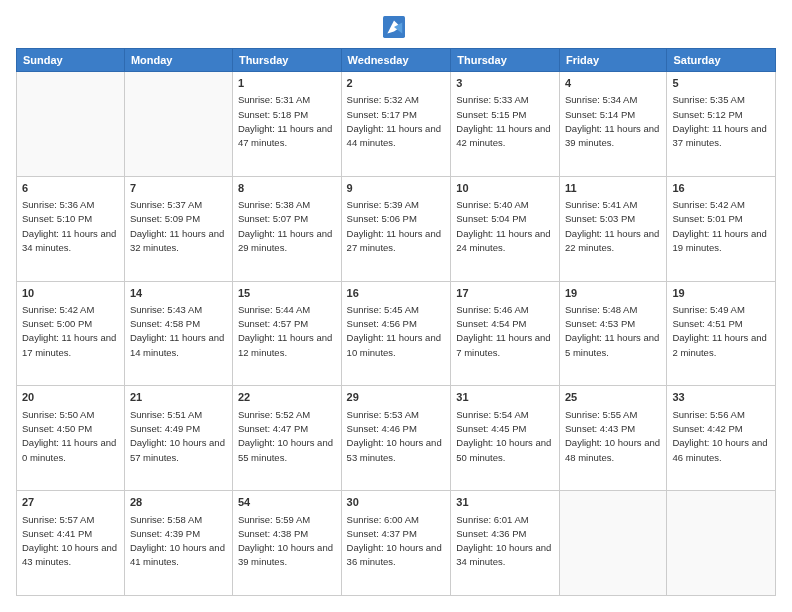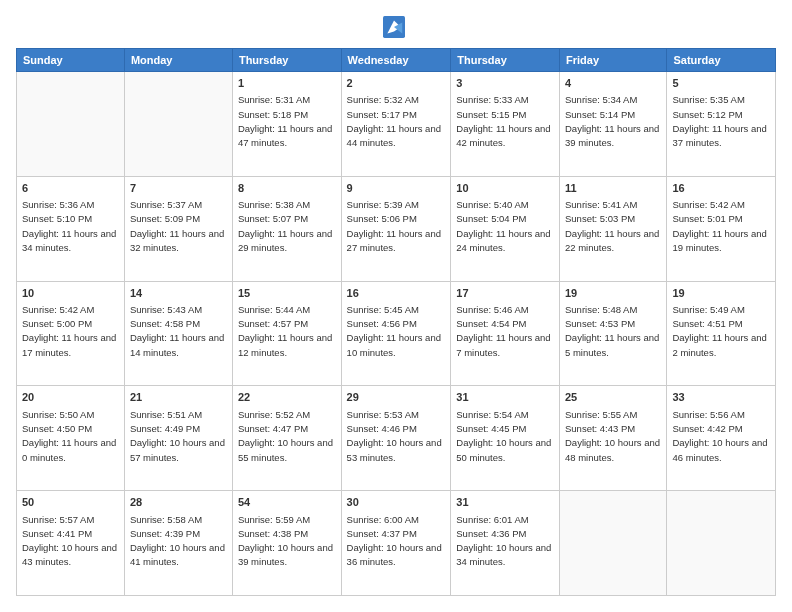--- a/index.html
+++ b/index.html
@@ -243,21 +243,21 @@
             <span class="day-number">25</span>
             <div class="day-info">Sunrise: 5:55 AM<br>Sunset: 4:43 PM<br>Daylight: 10 hours and 48 minutes.</div>
           </td>
           <td>
             <span class="day-number">33</span>
             <div class="day-info">Sunrise: 5:56 AM<br>Sunset: 4:42 PM<br>Daylight: 10 hours and 46 minutes.</div>
           </td>
         </tr>
         <tr class="week-row">
           <td>
-            <span class="day-number">50</span>
+            <span class="day-number">27</span>
             <div class="day-info">Sunrise: 5:57 AM<br>Sunset: 4:41 PM<br>Daylight: 10 hours and 43 minutes.</div>
           </td>
           <td>
             <span class="day-number">28</span>
             <div class="day-info">Sunrise: 5:58 AM<br>Sunset: 4:39 PM<br>Daylight: 10 hours and 41 minutes.</div>
           </td>
           <td>
             <span class="day-number">54</span>
             <div class="day-info">Sunrise: 5:59 AM<br>Sunset: 4:38 PM<br>Daylight: 10 hours and 39 minutes.</div>
           </td>

